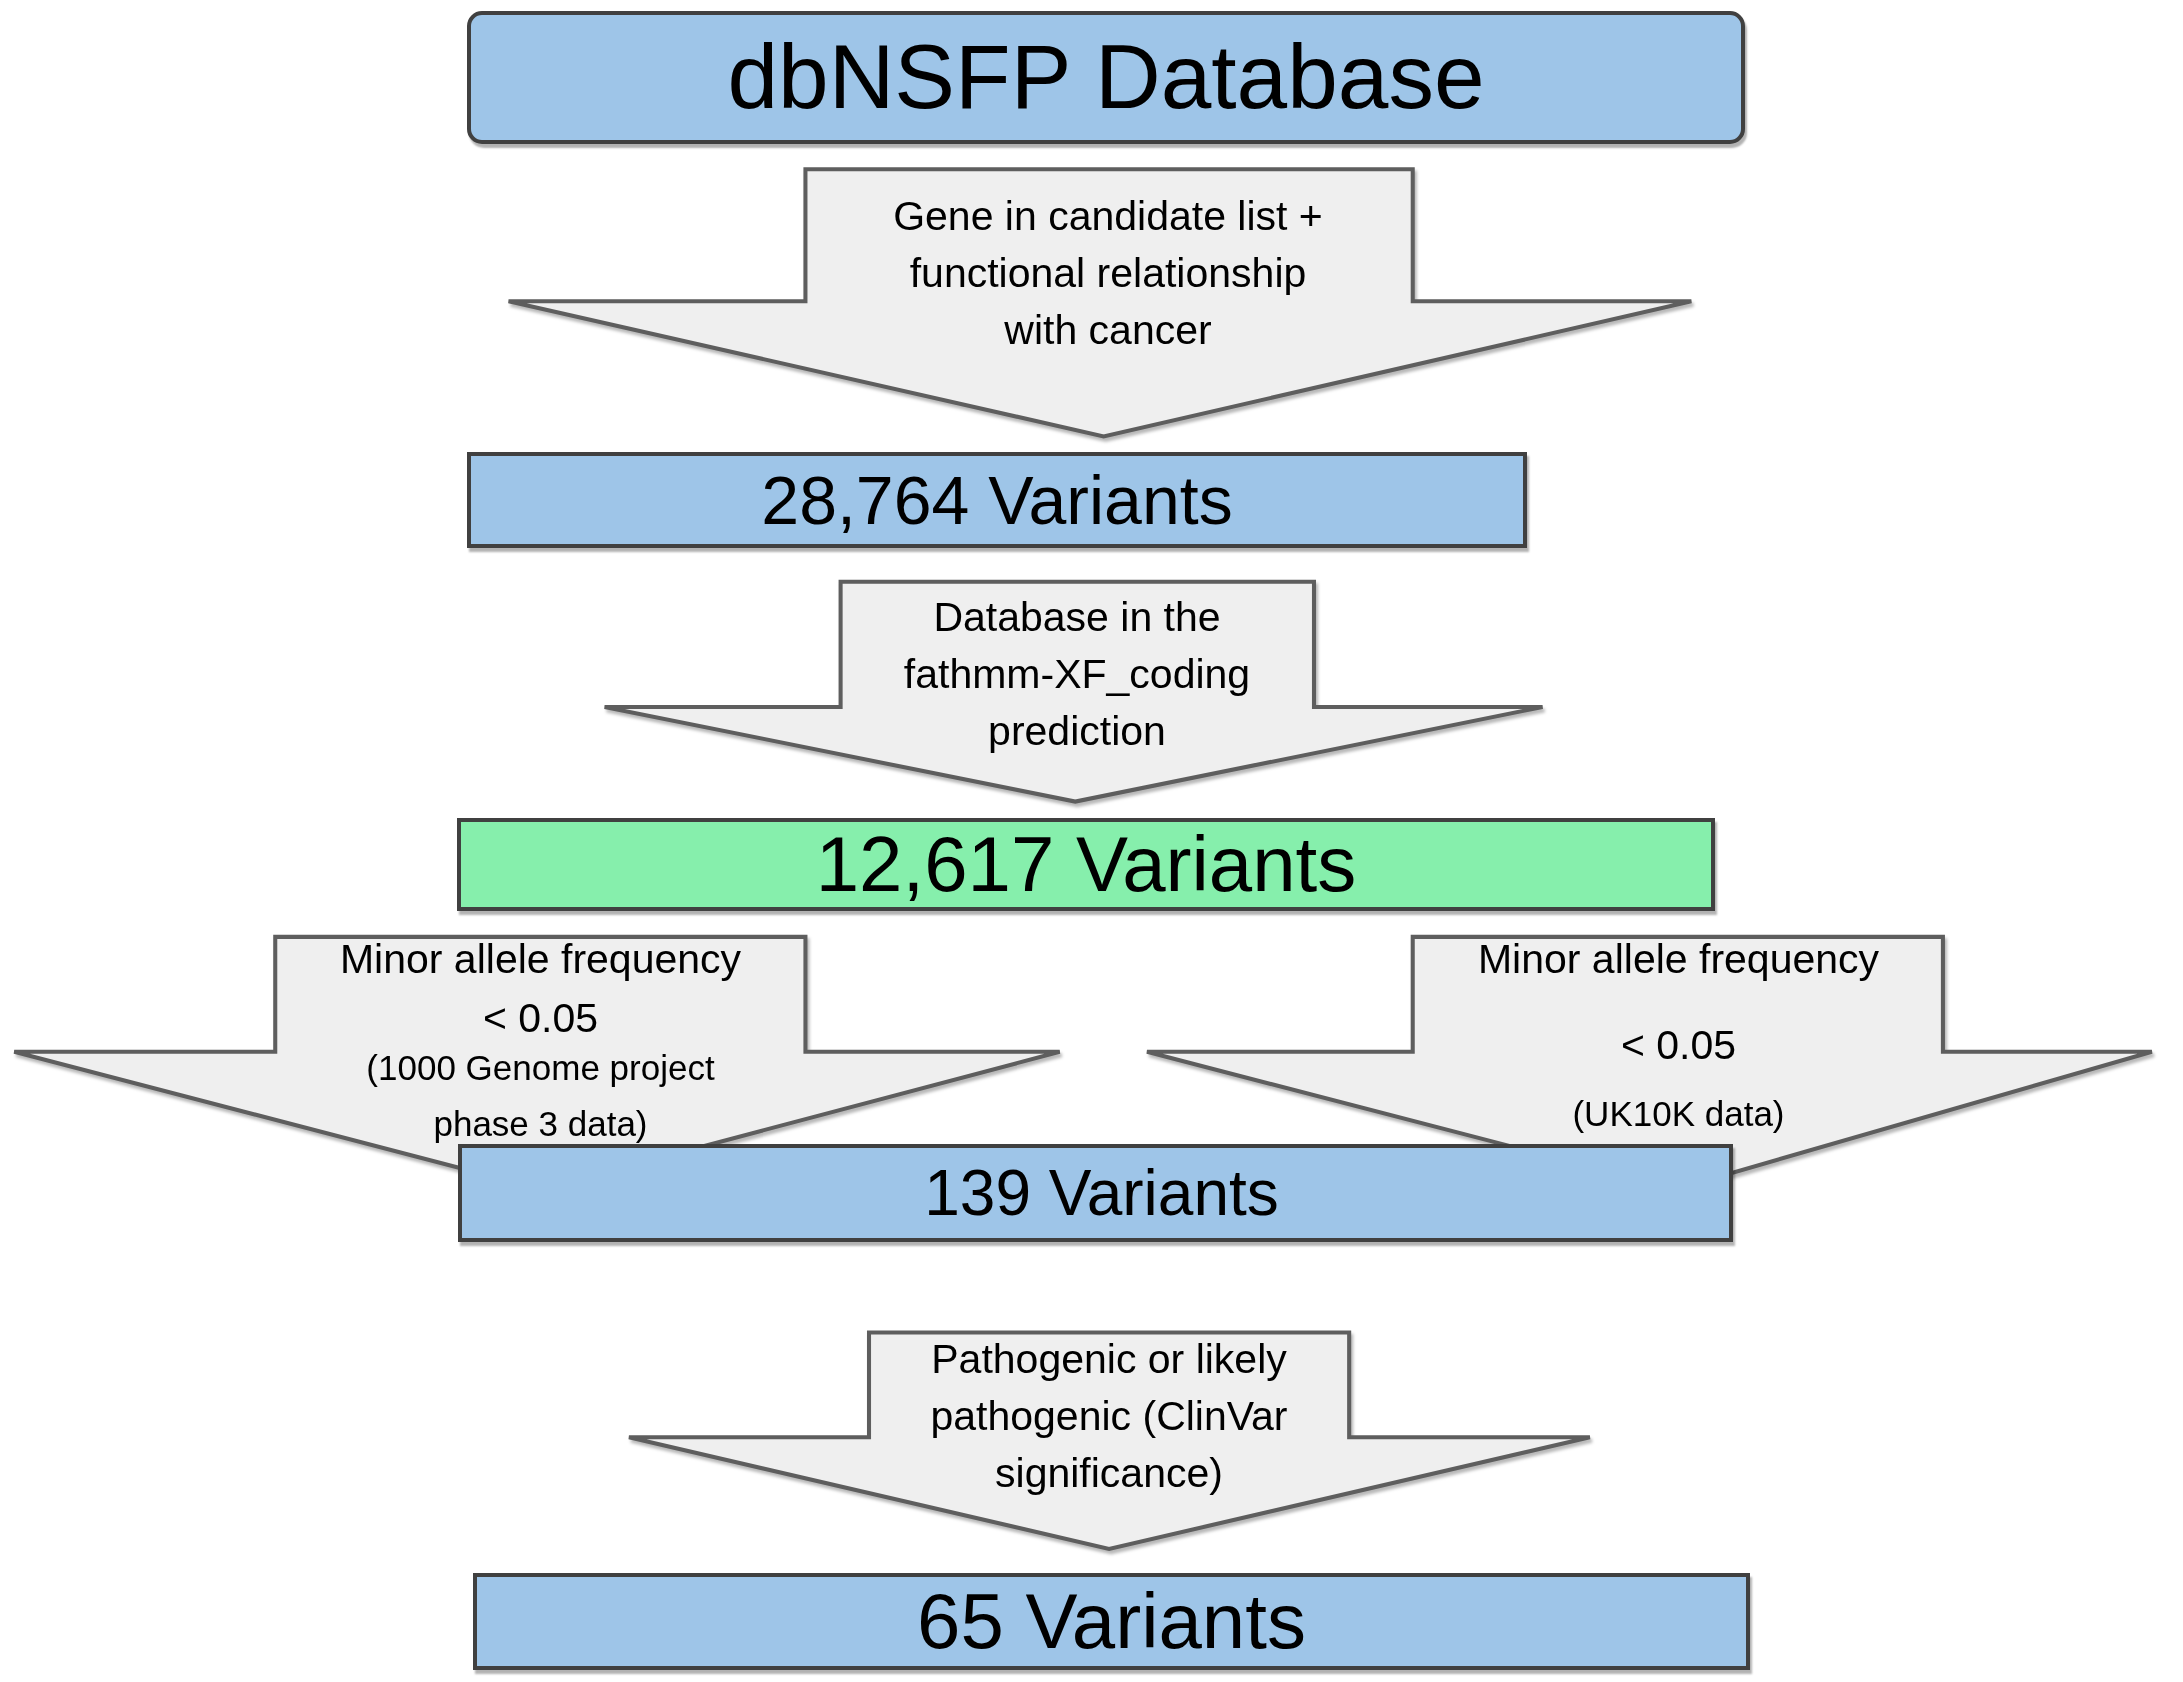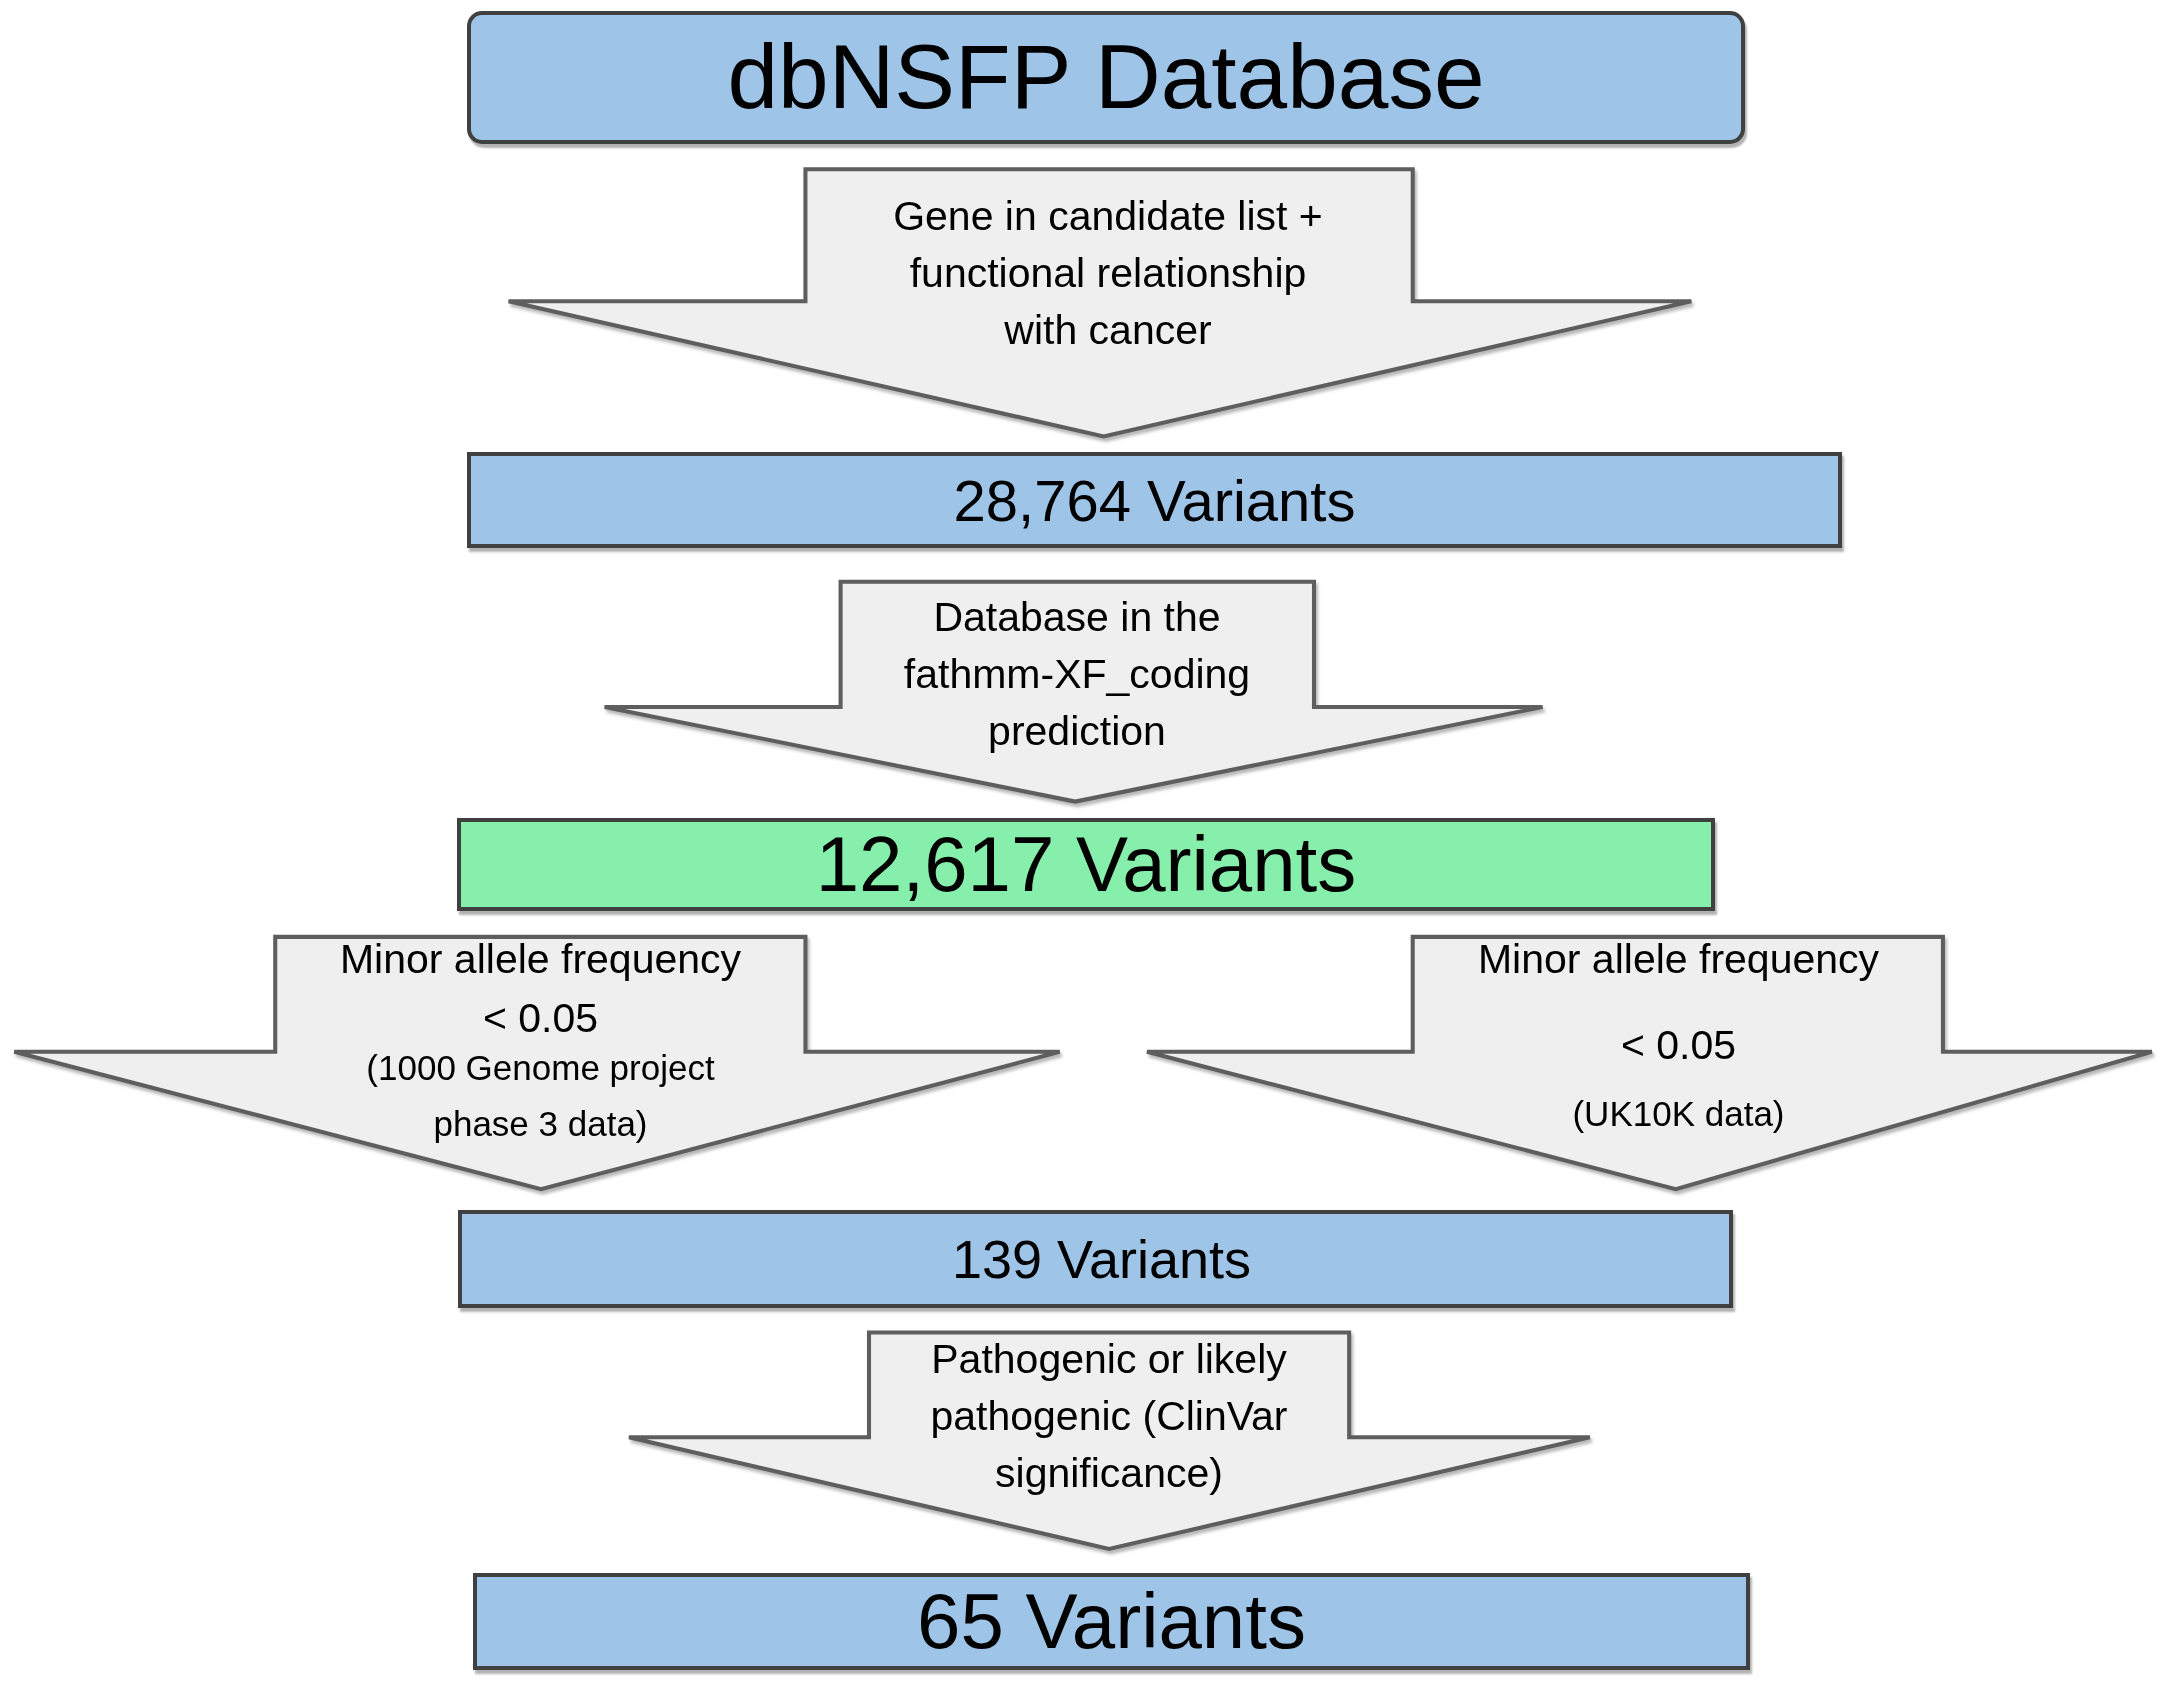--- a/index.html
+++ b/index.html
@@ -22,23 +22,23 @@
     position: absolute;
     box-sizing: border-box;
     border: 4.7px solid #404040;
     display: flex;
     align-items: center;
     justify-content: center;
     box-shadow: 2px 4px 2px rgba(0,0,0,0.30);
   }
   .node .label { white-space: nowrap; }
   #n1 { left: 467px;  top: 10.8px;   width: 1278px; height: 133px; font-size: 91px; border-radius: 15px; }
-  #n2 { left: 467px;  top: 452px;  width: 1375px; height: 96px; font-size: 58px; }
+  #n2 { left: 467px;  top: 452px;  width: 1060px; height: 96px; font-size: 68px; }
   #n3 { left: 457px;  top: 818px; width: 1258px; height: 93px; font-size: 78px; }
-  #n4 { left: 458px;  top: 1210px; width: 1275px; height: 98px; font-size: 54px; padding-left: 12px; }
+  #n4 { left: 458px;  top: 1144px; width: 1275px; height: 98px; font-size: 64px; padding-left: 12px; }
   #n5 { left: 473px;  top: 1573px; width: 1277px; height: 97px; font-size: 78px; }
 
   .filter { position: absolute; text-align: center; font-size: 41px; }
   .filter .fl { line-height: 57px; white-space: nowrap; }
   #f1 { left: 567px;  top: 188px;  width: 1082px; }
   #f2 { left: 536px;  top: 589px;  width: 1082px; }
   #f5 { left: 568px;  top: 1331px; width: 1082px; }
   #f3 { left: 67px;   top: 931px; width: 947px; height: 271px; }
   #f4 { left: 1205px; top: 931px; width: 947px; height: 243px; }
   #f3 .fl, #f4 .fl { position: absolute; left: 0; width: 100%; }

